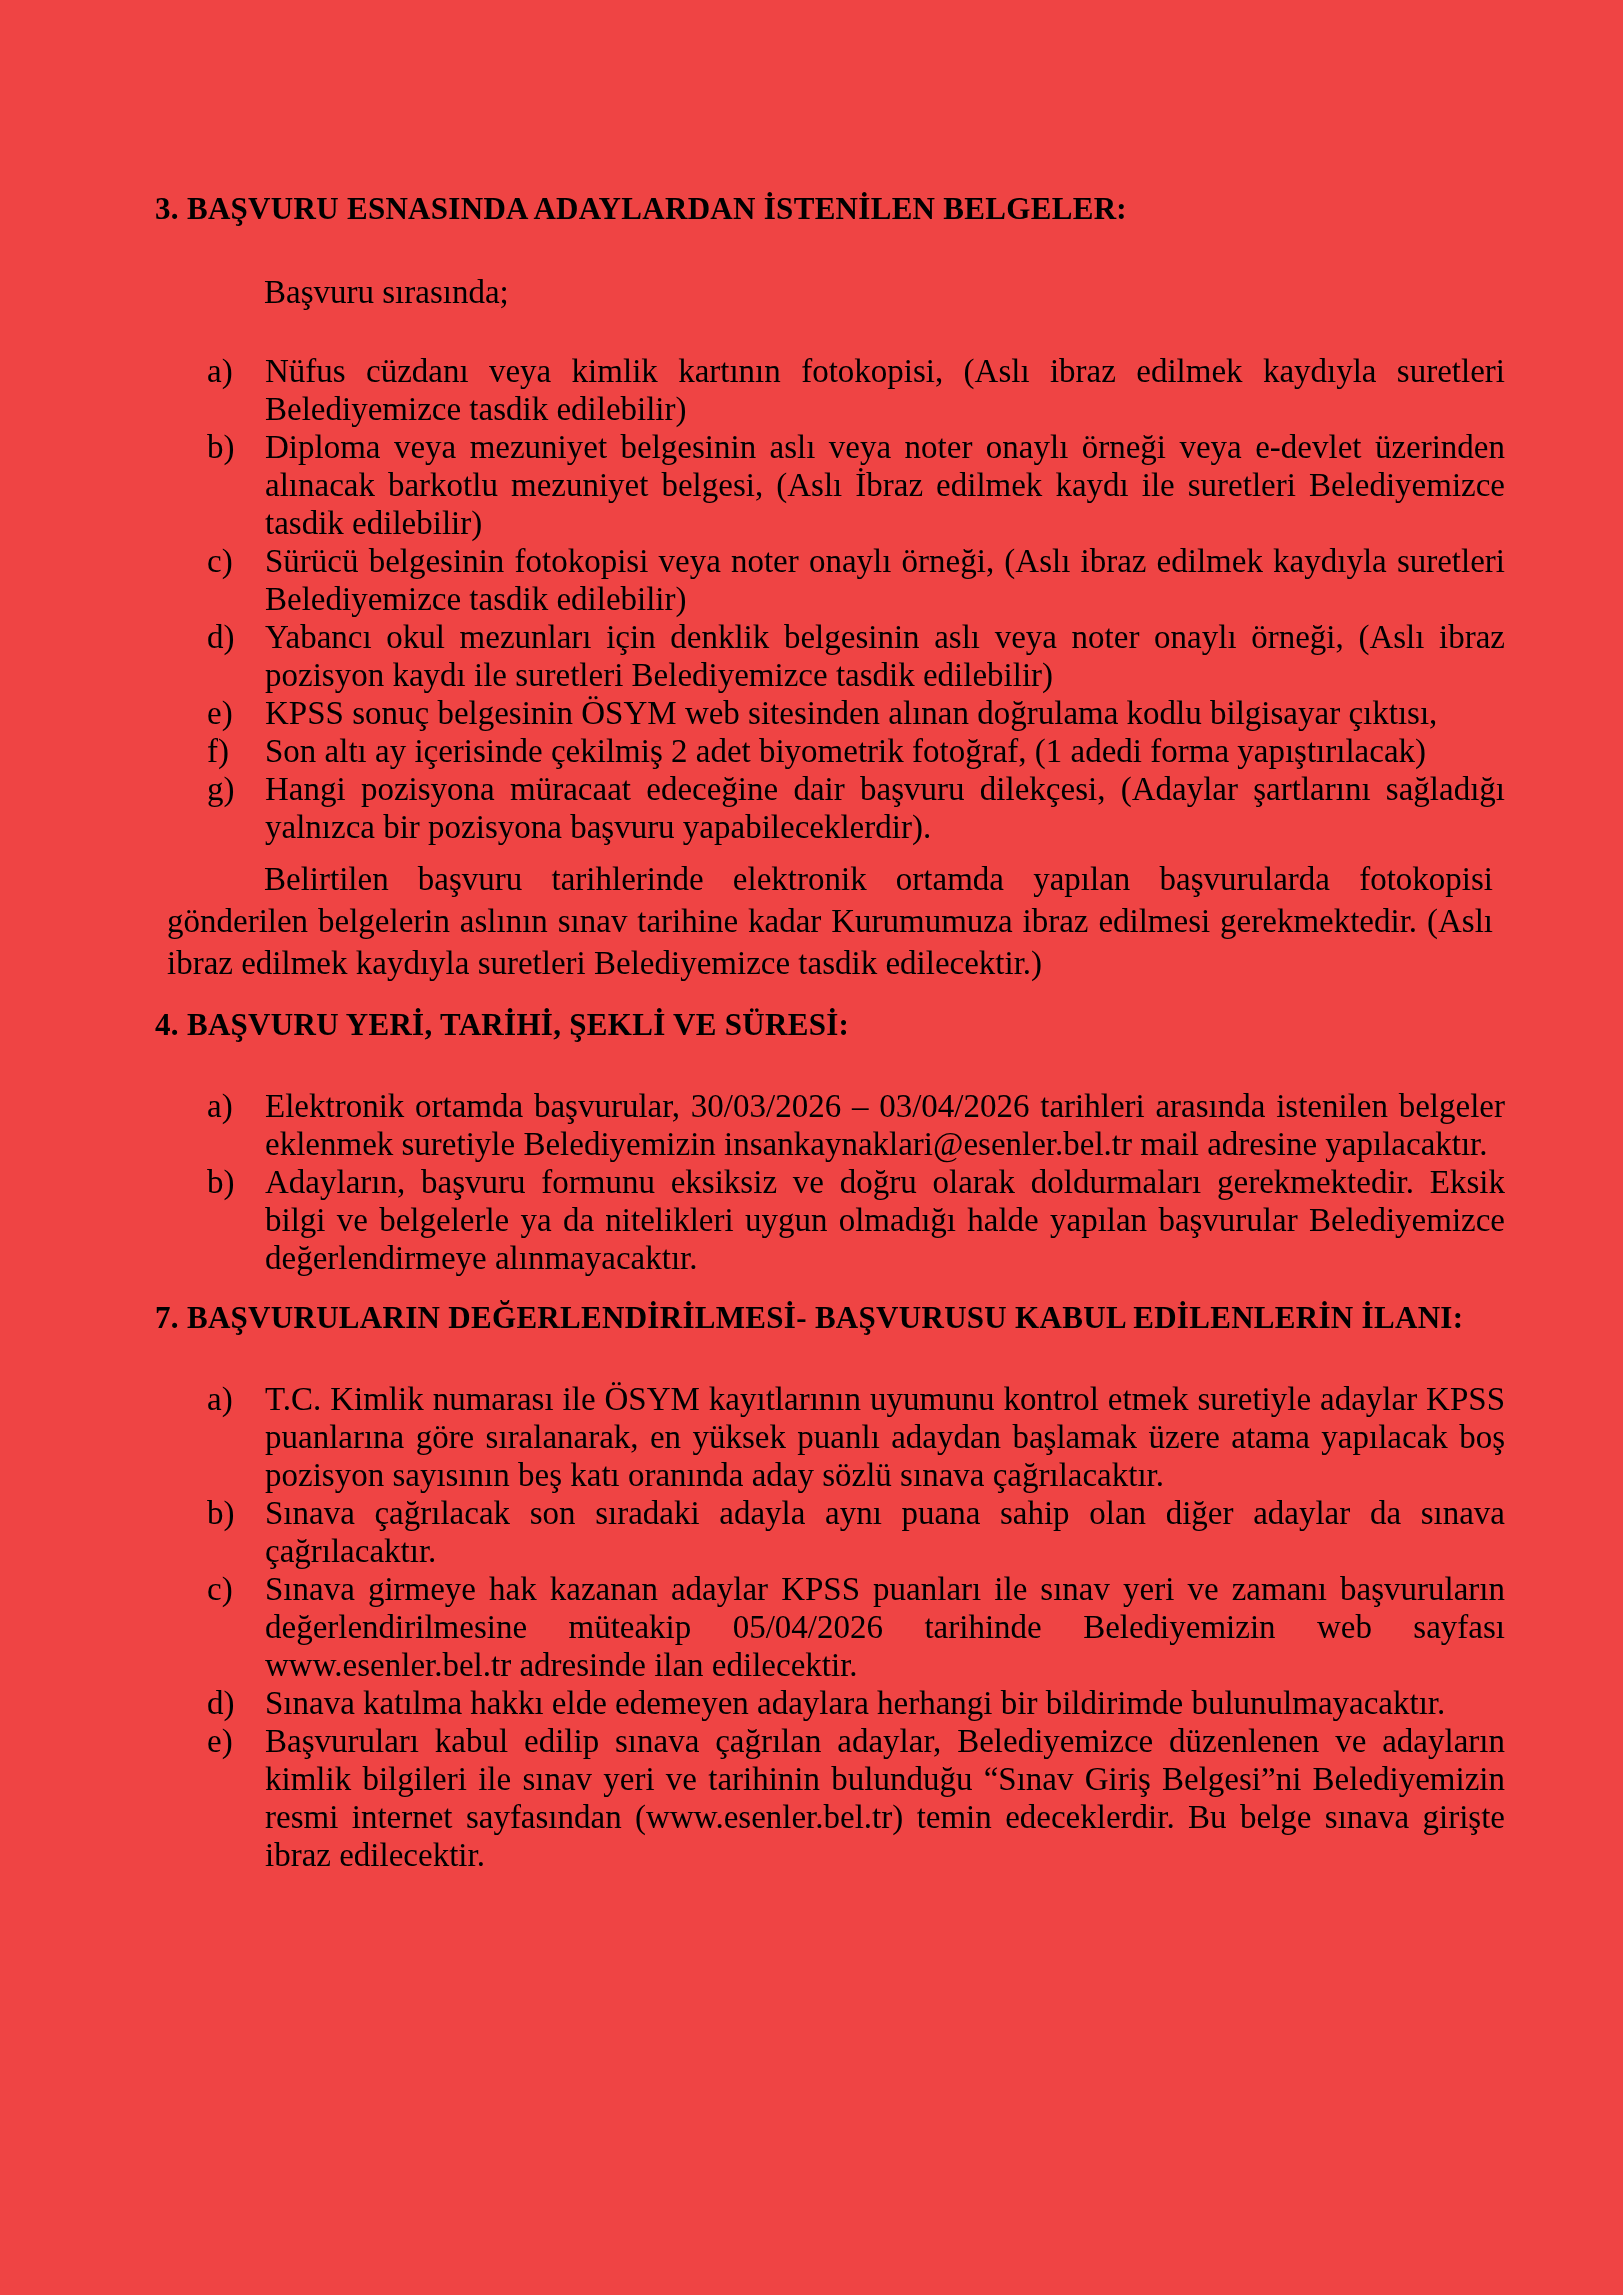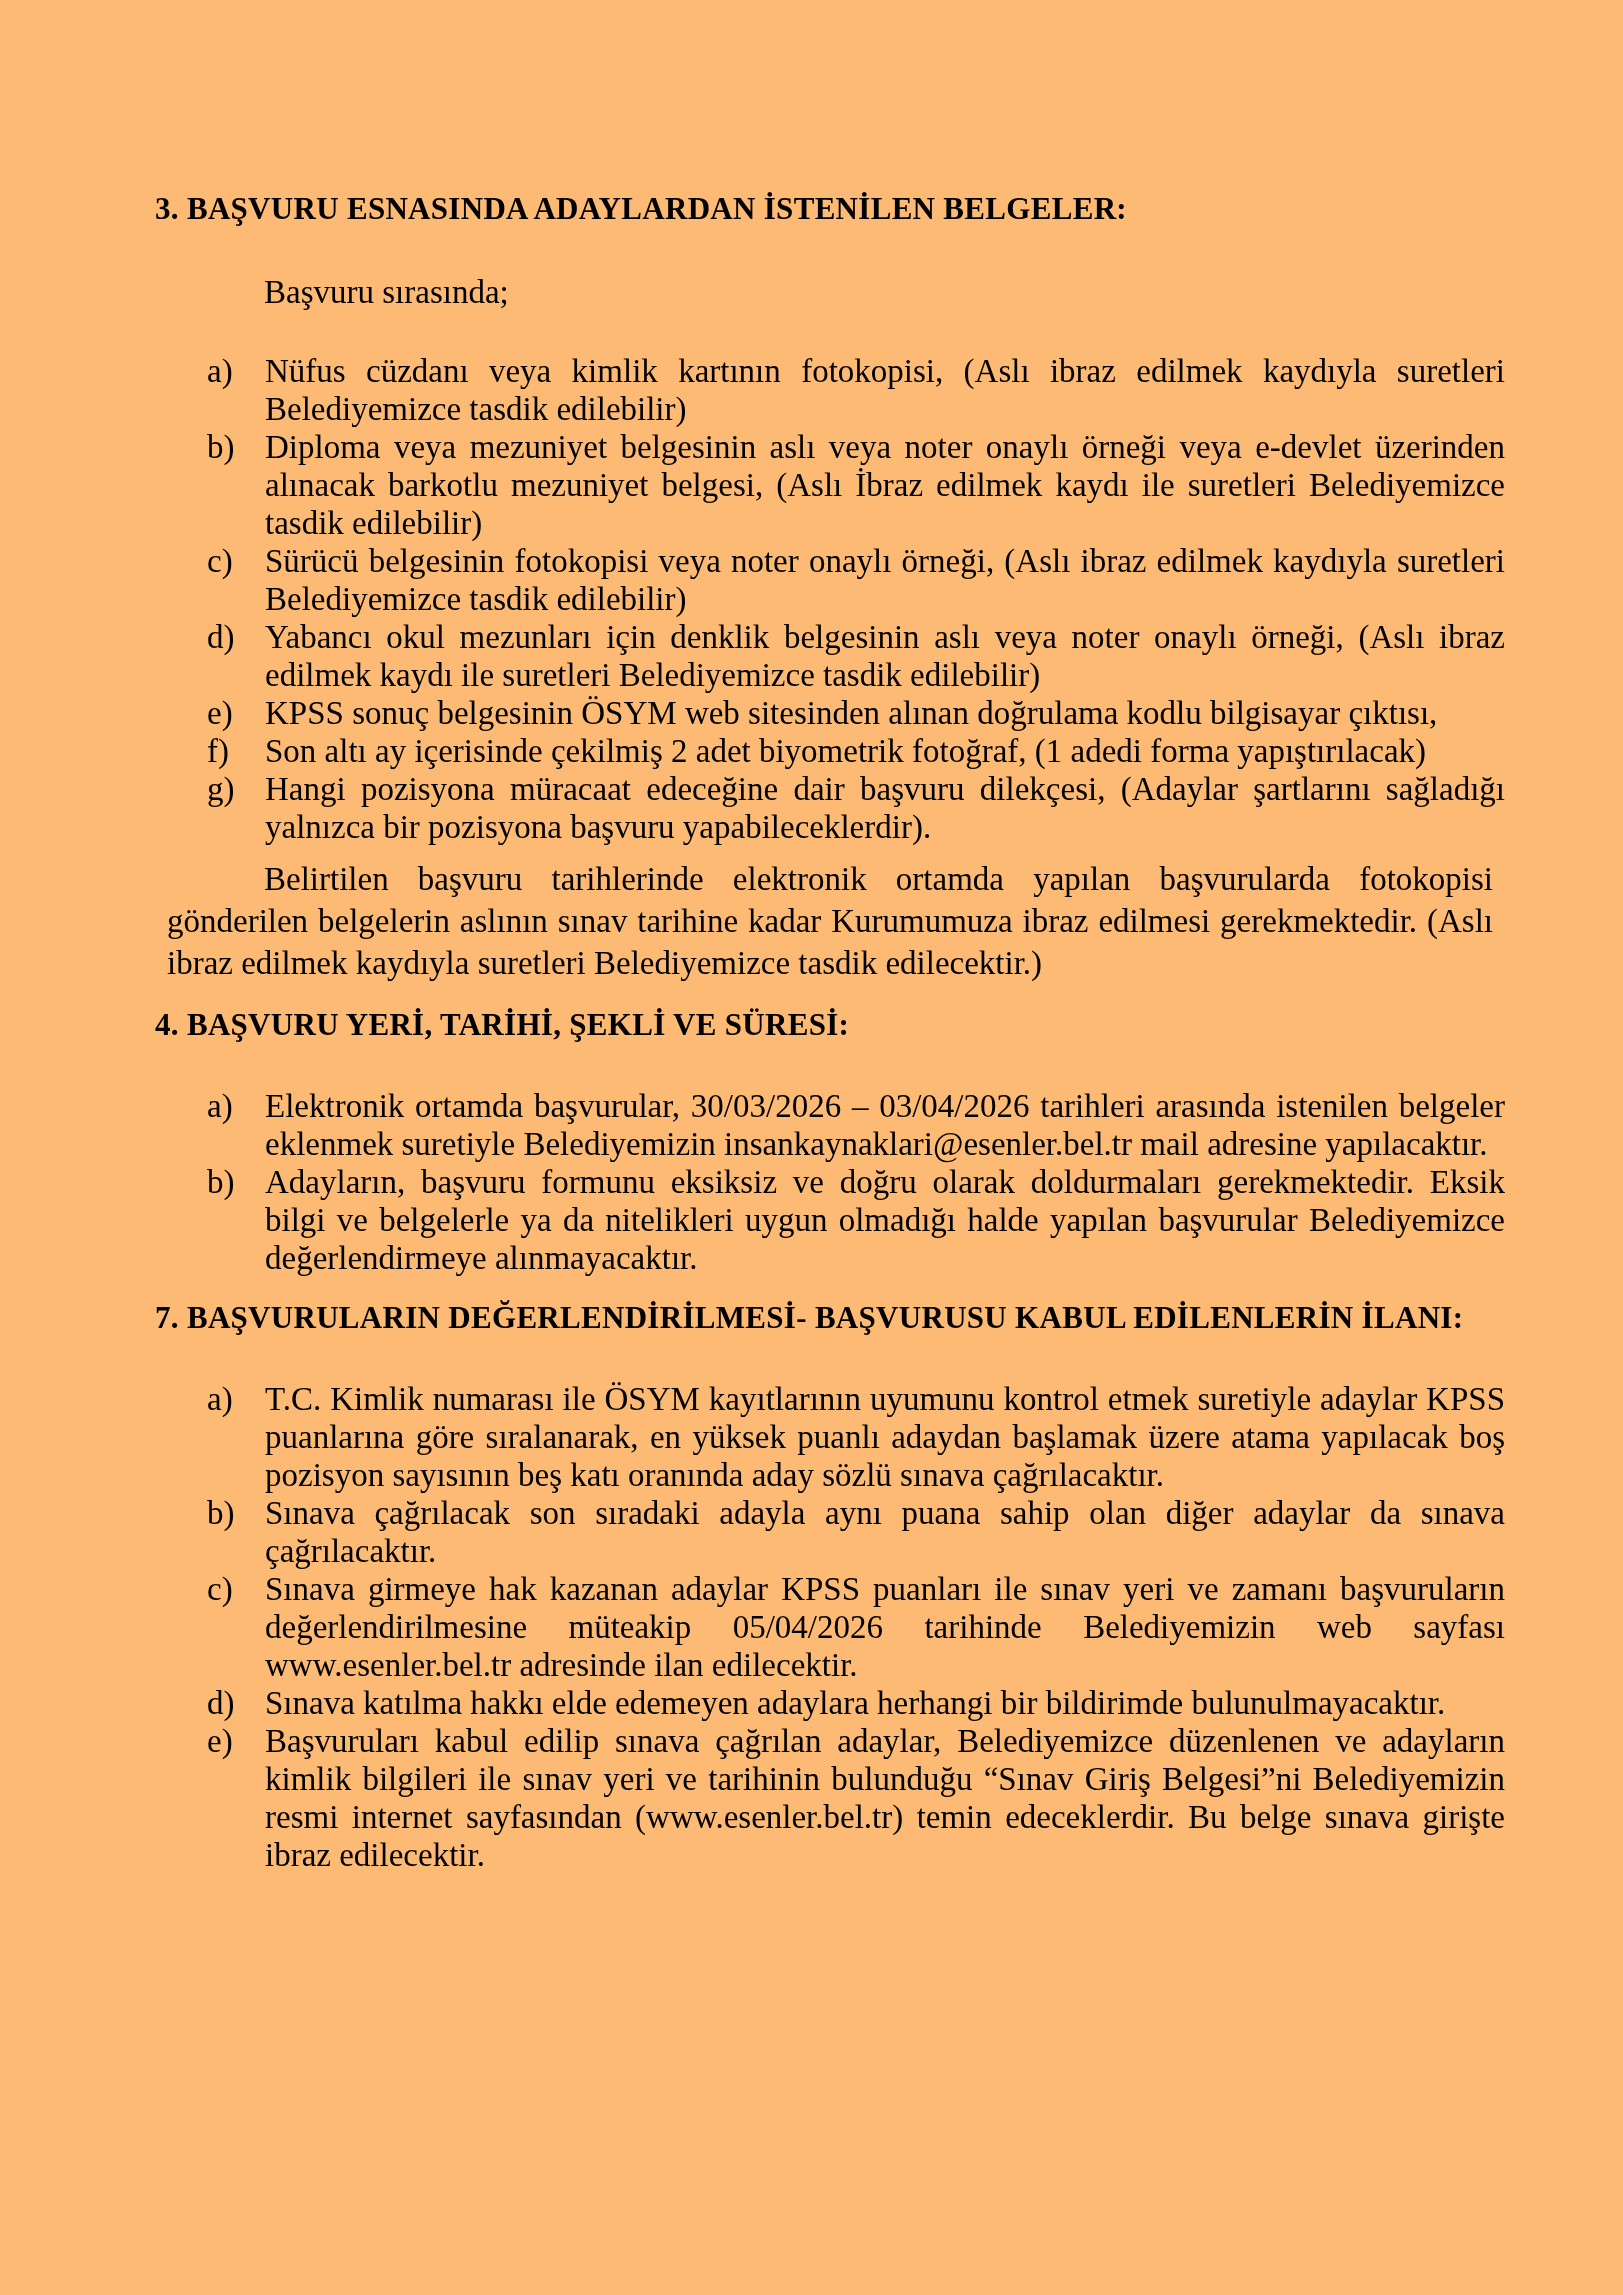--- a/index.html
+++ b/index.html
@@ -5,21 +5,21 @@
   html, body {
     margin: 0;
     padding: 0;
     background: #888;
   }
   .page {
     position: relative;
     width: 1623px;
     height: 2295px;
     margin: 0 auto;
-    background: #fdba74;
+    background: #ef4444;
     color: #000000;
     font-family: "Liberation Serif", "DejaVu Serif", serif;
     font-size: 33px;
     overflow: hidden;
     box-sizing: border-box;
     padding: 190px 118px 0 155px;
   }
   .doc-heading {
     font-size: 31px;
     font-weight: bold;
@@ -78,21 +78,21 @@
       <div class="li">
         <span class="lbl">b)</span>
         <span class="itxt">Diploma veya mezuniyet belgesinin aslı veya noter onaylı örneği veya e-devlet üzerinden alınacak barkotlu mezuniyet belgesi, (Aslı İbraz edilmek kaydı ile suretleri Belediyemizce tasdik edilebilir)</span>
       </div>
       <div class="li">
         <span class="lbl">c)</span>
         <span class="itxt">Sürücü belgesinin fotokopisi veya noter onaylı örneği, (Aslı ibraz edilmek kaydıyla suretleri Belediyemizce tasdik edilebilir)</span>
       </div>
       <div class="li">
         <span class="lbl">d)</span>
-        <span class="itxt">Yabancı okul mezunları için denklik belgesinin aslı veya noter onaylı örneği, (Aslı ibraz edilmek kaydı ile suretleri Belediyemizce tasdik edilebilir)</span>
+        <span class="itxt">Yabancı okul mezunları için denklik belgesinin aslı veya noter onaylı örneği, (Aslı ibraz pozisyon kaydı ile suretleri Belediyemizce tasdik edilebilir)</span>
       </div>
       <div class="li">
         <span class="lbl">e)</span>
         <span class="itxt">KPSS sonuç belgesinin ÖSYM web sitesinden alınan doğrulama kodlu bilgisayar çıktısı,</span>
       </div>
       <div class="li">
         <span class="lbl">f)</span>
         <span class="itxt">Son altı ay içerisinde çekilmiş 2 adet biyometrik fotoğraf, (1 adedi forma yapıştırılacak)</span>
       </div>
       <div class="li">

